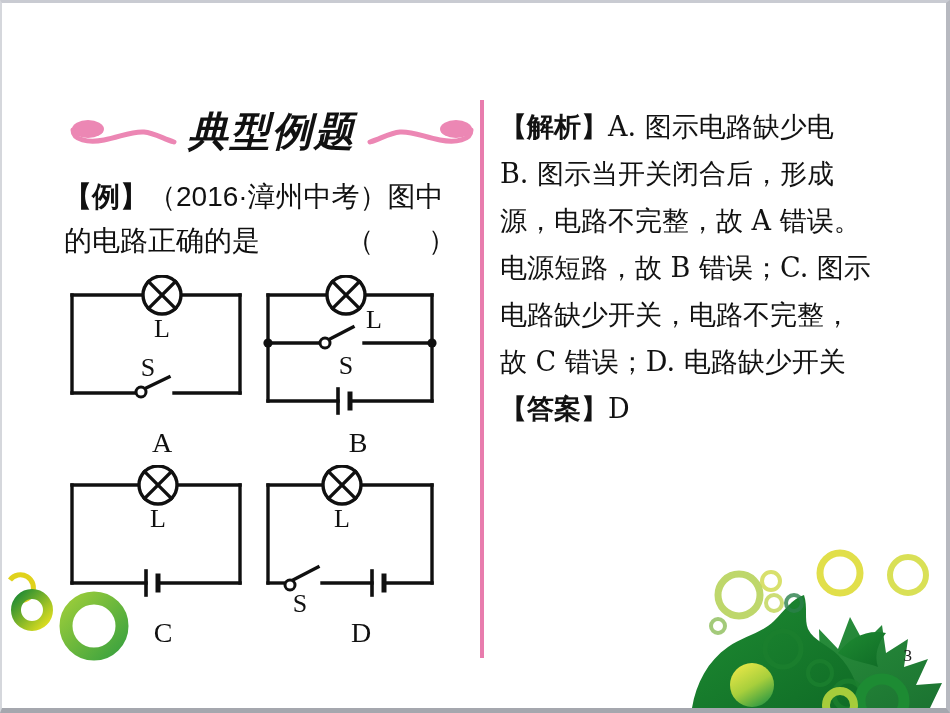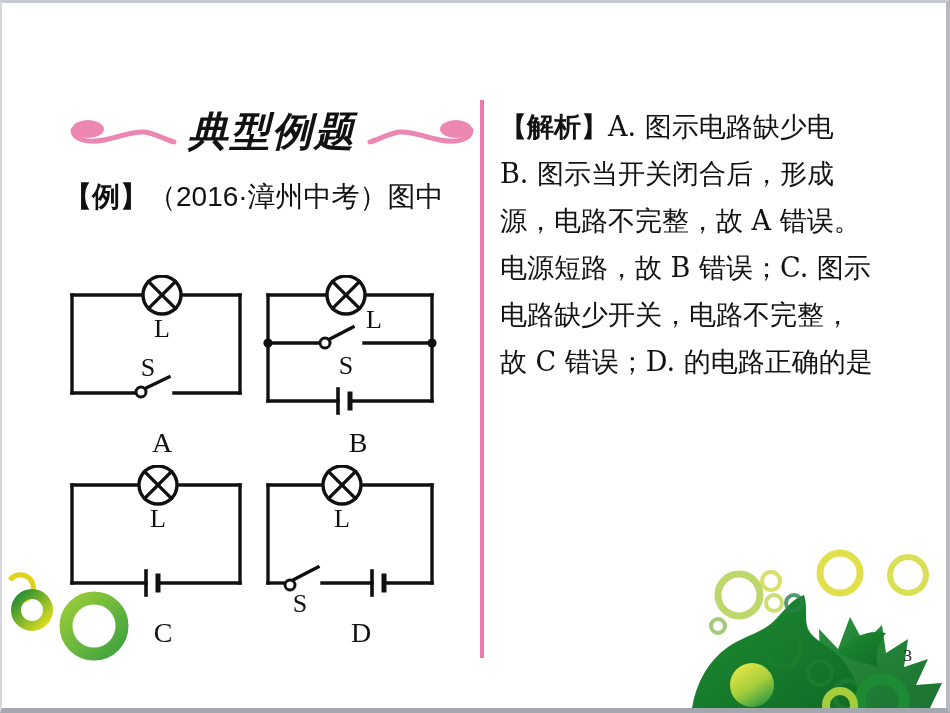--- a/index.html
+++ b/index.html
@@ -160,20 +160,23 @@
       <path d="M107 14 C107 24 92 27 76 24 C60 21 48 15 36 16 C26 17 18 22 6 26" stroke="#ec87b4" stroke-width="5" fill="none" stroke-linecap="round"></path>
     </svg>
   </div>
 
   <div id="divider"></div>
 
   <div id="left-col">
     <div class="q-line">
       <span class="bold">【例】</span><span>（2016·漳州中考）图中</span>
     </div>
+    <div class="q-line">
+      <span>的电路正确的是</span><span class="lead-gap"></span><span>（</span><span class="paren-gap"></span><span>）</span>
+    </div>
   </div>
 
   <div id="circuits">
 
     <div class="circuit-cell a">
       <svg class="circuit-svg" width="196" height="160" viewBox="0 0 196 160" xmlns="http://www.w3.org/2000/svg">
         <g stroke="#101010" stroke-width="3.4" fill="none" stroke-linecap="square">
 
           <line x1="8" y1="20" x2="78" y2="20"></line>
           <line x1="118" y1="20" x2="176" y2="20"></line>
@@ -282,21 +285,24 @@
   </div>
 
   <div id="right-col">
     <div class="ex-line">
       <span class="bk">【解析】</span><span>A. 图示电路缺少电</span>
     </div>
     <div class="ex-line">B. 图示当开关闭合后，形成</div>
     <div class="ex-line">源，电路不完整，故 A 错误。</div>
     <div class="ex-line">电源短路，故 B 错误；C. 图示</div>
     <div class="ex-line">电路缺少开关，电路不完整，</div>
-    <div class="ex-line">故 C 错误；D. 的电路正确的是</div>
+    <div class="ex-line">故 C 错误；D. 电路缺少开关</div>
+    <div class="ex-line">
+      <span class="bk">【答案】</span><span>D</span>
+    </div>
   </div>
 
   <svg id="deco-bottom" viewBox="0 0 950 175" xmlns="http://www.w3.org/2000/svg">
     <defs>
       <linearGradient id="gradLeafA" x1="0" y1="0" x2="1" y2="1">
         <stop offset="0%" stop-color="#1f8c32"></stop>
         <stop offset="100%" stop-color="#0f6b26"></stop>
       </linearGradient>
       <linearGradient id="gradBall" x1="0" y1="0" x2="0.6" y2="1">
         <stop offset="0%" stop-color="#f5ec4a"></stop>

